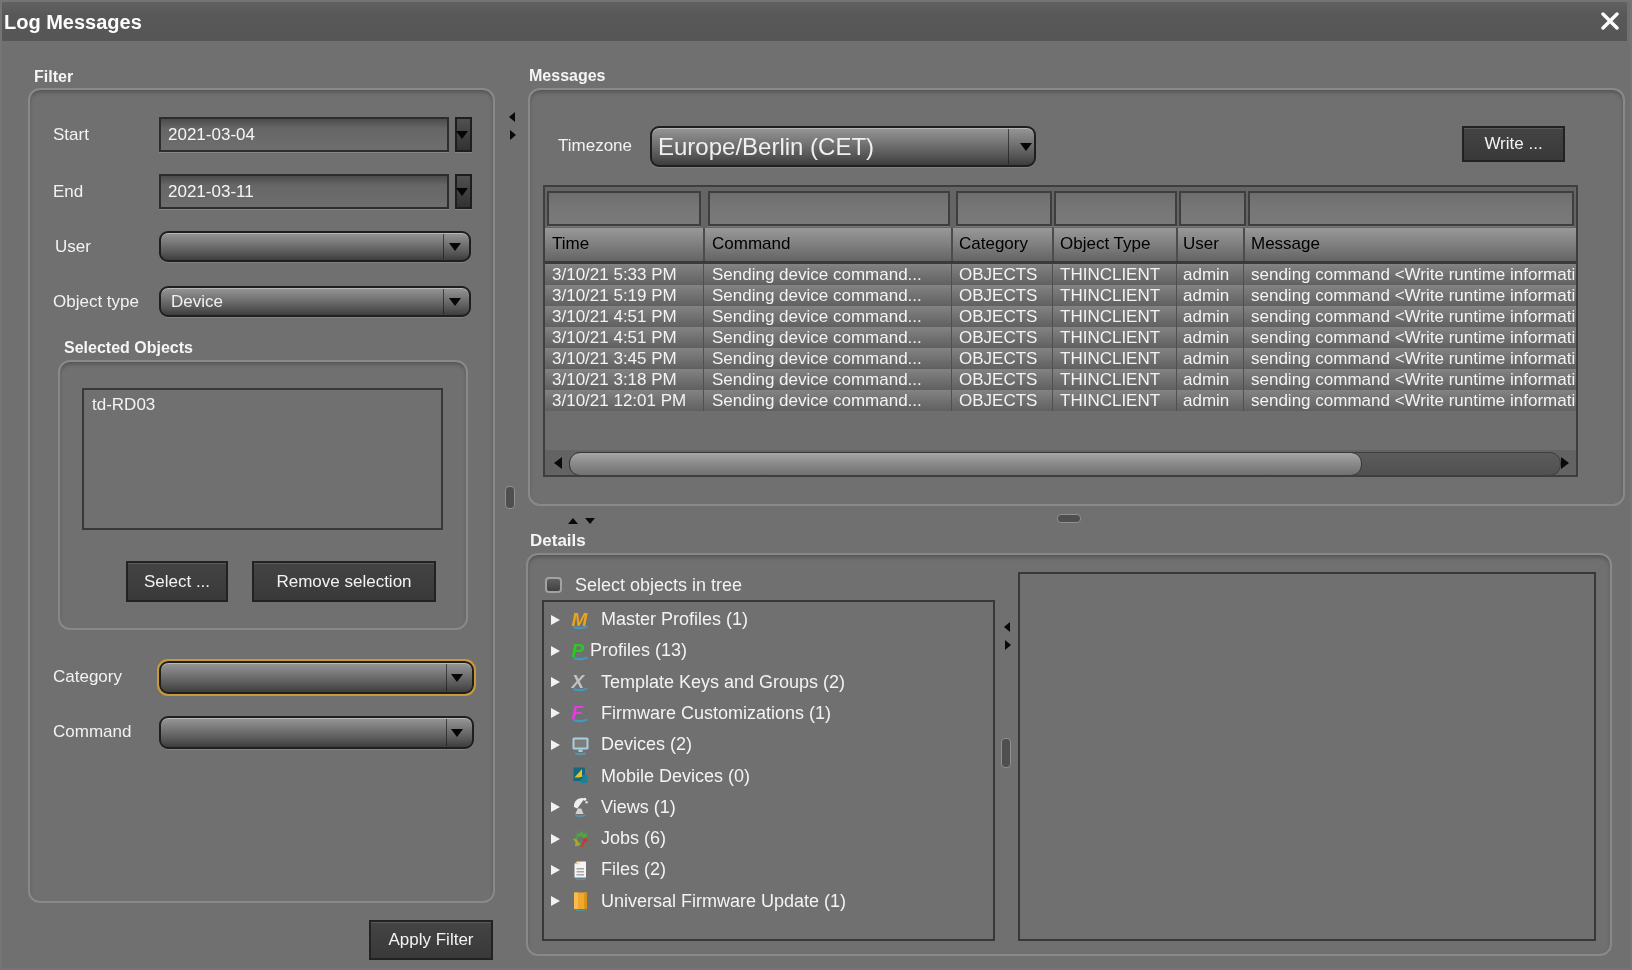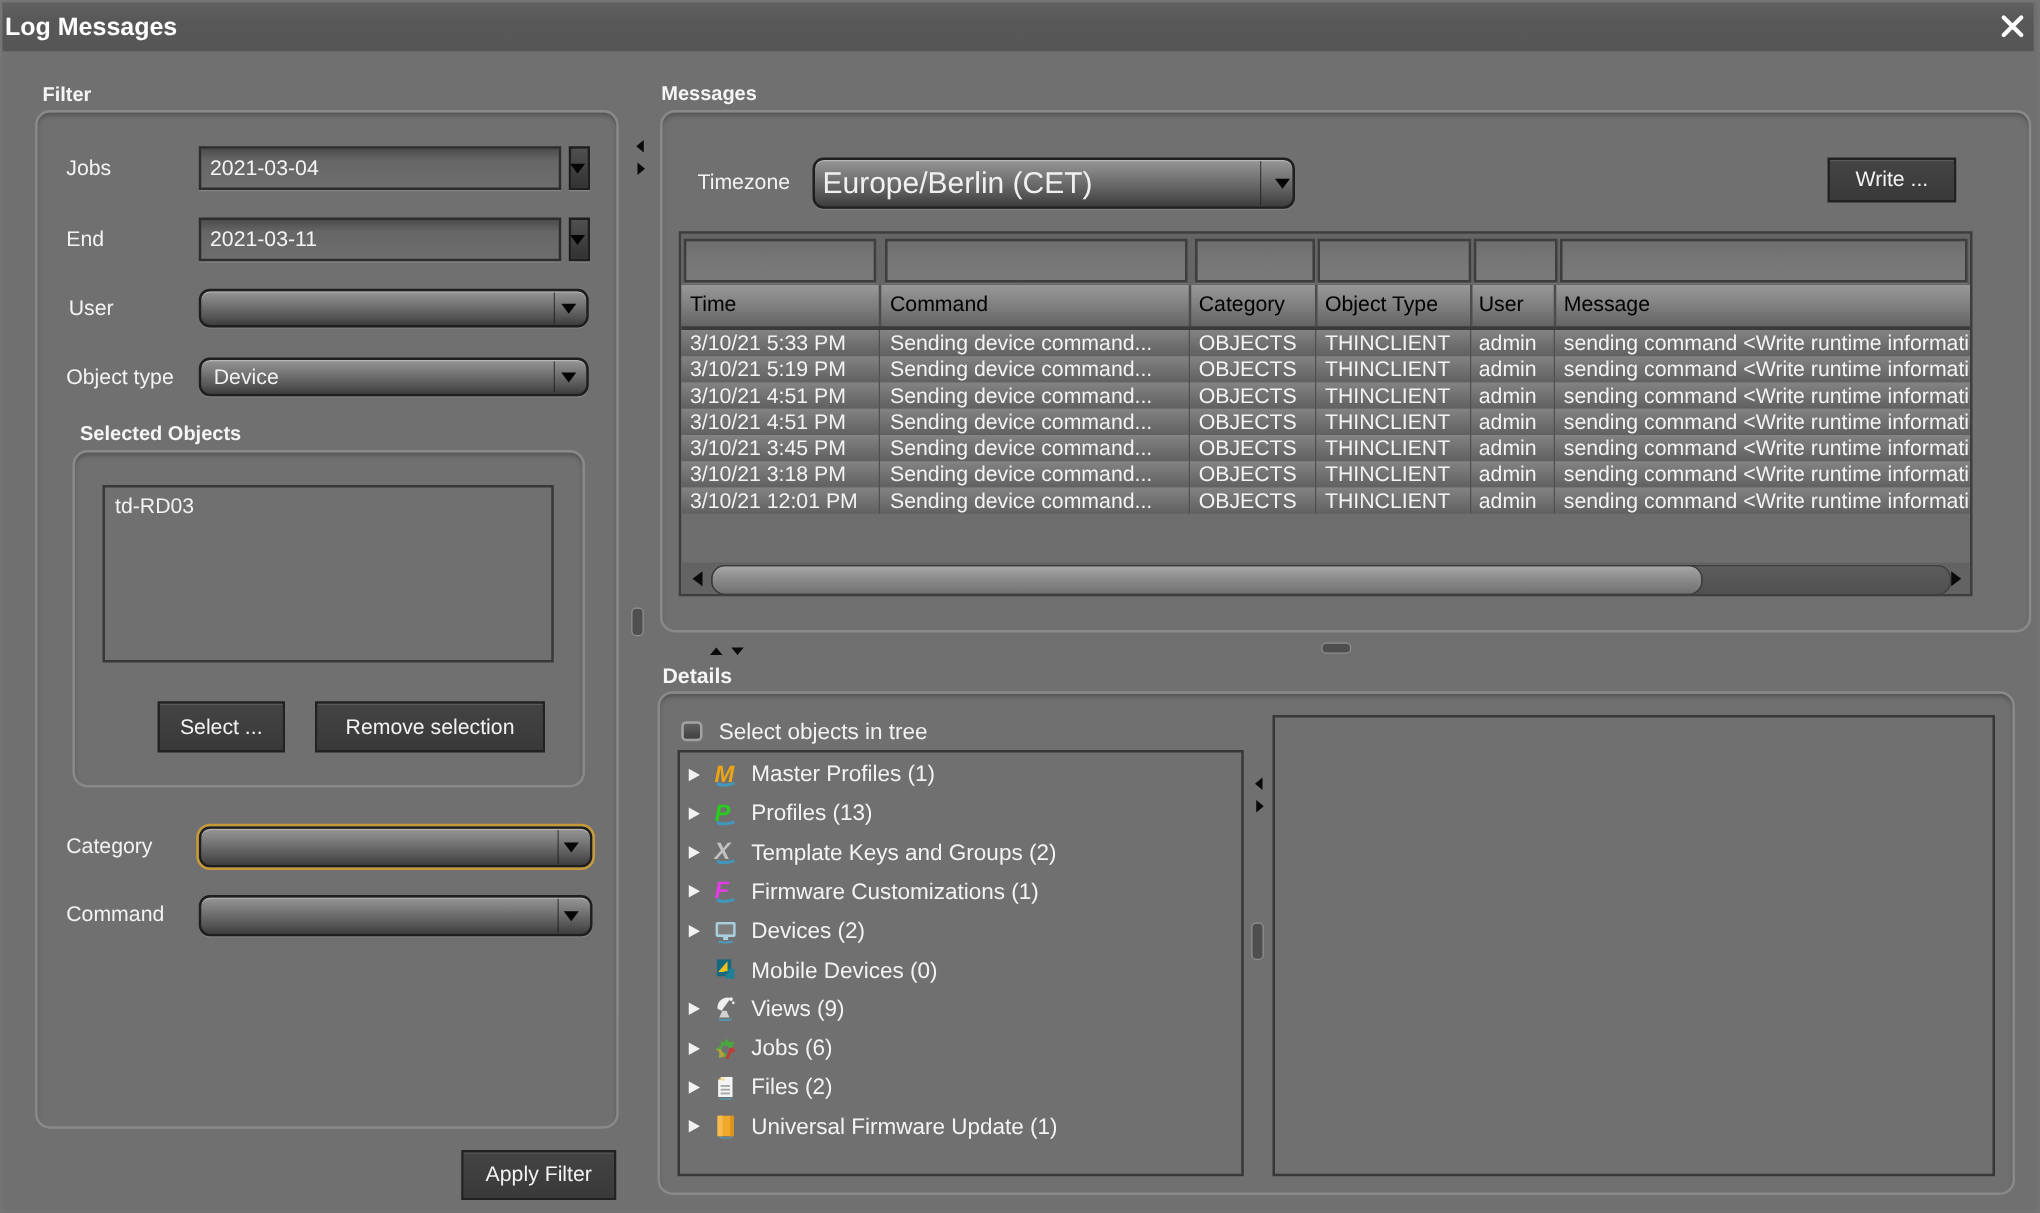--- a/index.html
+++ b/index.html
@@ -30,21 +30,21 @@
 <div class="abs" style="left:0;top:0;width:1632px;height:970px;box-shadow:inset 0 0 0 2px #757575"></div>
 <div class="abs" style="left:2px;top:2px;width:1625px;height:39px;background:linear-gradient(#616161,#585858 35%,#565656)"></div>
 <div class="abs" style="left:4px;top:11px;font-size:20px;font-weight:bold;color:#fdfdfd">Log Messages</div>
 <svg class="abs" style="left:1601px;top:12px" width="18" height="18" viewBox="0 0 18 18">
   <path d="M2 2 L16 16 M16 2 L2 16" stroke="#fcfcfc" stroke-width="3.4" stroke-linecap="round"></path>
 </svg>
 
 <div class="glabel" style="left:34px;top:68px">Filter</div>
 <div class="groupbox" style="left:28px;top:88px;width:463px;height:811px"></div>
 
-<div class="lbl" style="left:53px;top:125px">Jobs</div>
+<div class="lbl" style="left:53px;top:125px">Start</div>
 <div class="field" style="left:159px;top:117px;width:279px;height:31px;font-size:17px;line-height:31px;padding-left:7px;color:#f5f5f5">2021-03-04</div>
 <div class="dbtn" style="left:455px;top:117px;width:13px;height:31px"></div>
 <div class="tri down" style="left:456px;top:131px"></div>
 
 <div class="lbl" style="left:53px;top:182px">End</div>
 <div class="field" style="left:159px;top:174px;width:279px;height:31px;font-size:17px;line-height:31px;padding-left:7px;color:#f5f5f5">2021-03-11</div>
 <div class="dbtn" style="left:455px;top:174px;width:13px;height:31px"></div>
 <div class="tri down" style="left:456px;top:188px"></div>
 
 <div class="lbl" style="left:55px;top:237px">User</div>
@@ -212,21 +212,21 @@
           <text x="0.5" y="15.5" font-family="Liberation Sans" font-style="italic" font-weight="bold" font-size="19" fill="#eda414">M</text>
         </svg></div>
       <div style="margin-left:11px">Master Profiles (1)</div>
     </div>
     <div class="trow" style="left:548px;top:635.3px">
       <div style="width:0;height:0;border-top:5px solid transparent;border-bottom:5px solid transparent;border-left:9px solid #f2f2f2;margin-left:3px"></div>
       <div style="margin-left:11px;width:19px;height:20px"><svg width="19" height="20" viewBox="0 0 19 20">
           <path d="M2.5 17 Q9 19.5 16.5 16.5" stroke="#3a9fc9" stroke-width="2.4" fill="none" opacity=".85"></path>
           <text x="0.5" y="15.5" font-family="Liberation Sans" font-style="italic" font-weight="bold" font-size="19" fill="#28cb1e">P</text>
         </svg></div>
-      <div style="margin-left:11px">Profiles (13)</div>
+      <div style="">Profiles (13)</div>
     </div>
     <div class="trow" style="left:548px;top:666.6px">
       <div style="width:0;height:0;border-top:5px solid transparent;border-bottom:5px solid transparent;border-left:9px solid #f2f2f2;margin-left:3px"></div>
       <div style="margin-left:11px;width:19px;height:20px"><svg width="19" height="20" viewBox="0 0 19 20">
           <path d="M2.5 17 Q9 19.5 16.5 16.5" stroke="#3a9fc9" stroke-width="2.4" fill="none" opacity=".85"></path>
           <text x="0.5" y="15.5" font-family="Liberation Sans" font-style="italic" font-weight="bold" font-size="19" fill="#c2c2c2">X</text>
         </svg></div>
       <div style="margin-left:11px">Template Keys and Groups (2)</div>
     </div>
     <div class="trow" style="left:548px;top:697.9px">
@@ -259,21 +259,21 @@
     </div>
     <div class="trow" style="left:548px;top:791.8px">
       <div style="width:0;height:0;border-top:5px solid transparent;border-bottom:5px solid transparent;border-left:9px solid #f2f2f2;margin-left:3px"></div>
       <div style="margin-left:11px;width:19px;height:20px"><svg width="19" height="20" viewBox="0 0 19 20">
           <path d="M3 10 A8 8 0 0 1 13.5 1.5 L6.3 11.5 Z" fill="#efefef"></path>
           <circle cx="13.8" cy="2.2" r="1.5" fill="#efefef"></circle>
           <circle cx="15.6" cy="5.2" r="1.2" fill="#dedede"></circle>
           <path d="M6.8 11.5 L10.2 11.5 L12.6 17 L4.4 17 Z" fill="#d2d2d2"></path>
           <path d="M4 18.5 Q9 20 14.5 18.3" stroke="#4aa5c9" stroke-width="1.6" fill="none" opacity=".7"></path>
         </svg></div>
-      <div style="margin-left:11px">Views (9)</div>
+      <div style="margin-left:11px">Views (1)</div>
     </div>
     <div class="trow" style="left:548px;top:823.1px">
       <div style="width:0;height:0;border-top:5px solid transparent;border-bottom:5px solid transparent;border-left:9px solid #f2f2f2;margin-left:3px"></div>
       <div style="margin-left:11px;width:19px;height:20px"><svg width="19" height="20" viewBox="0 0 19 20">
           <path d="M9.5 1.5 L12.2 4.3 L16.2 4.5 L15.3 8.7 L17.5 11.8 L13.4 13.7 L12.4 17.8 L8.5 16.2 L4.2 17.3 L4.6 12.9 L1.7 9.9 L5.6 8 L5.8 3.7 L9 4.8 Z" fill="#49a93f"></path>
           <path d="M9.5 17.9 L12.4 17.8 L13.4 13.7 L17.5 11.8 L15.3 8.7 L12 9.5 Z" fill="#c23a3a"></path>
           <path d="M1.7 9.9 L4.6 12.9 L4.2 17.3 L8.5 16.2 L8 11 Z" fill="#b3a23a"></path>
           <circle cx="9.3" cy="10.4" r="3.1" fill="#707070"></circle>
         </svg></div>
       <div style="margin-left:11px">Jobs (6)</div>

